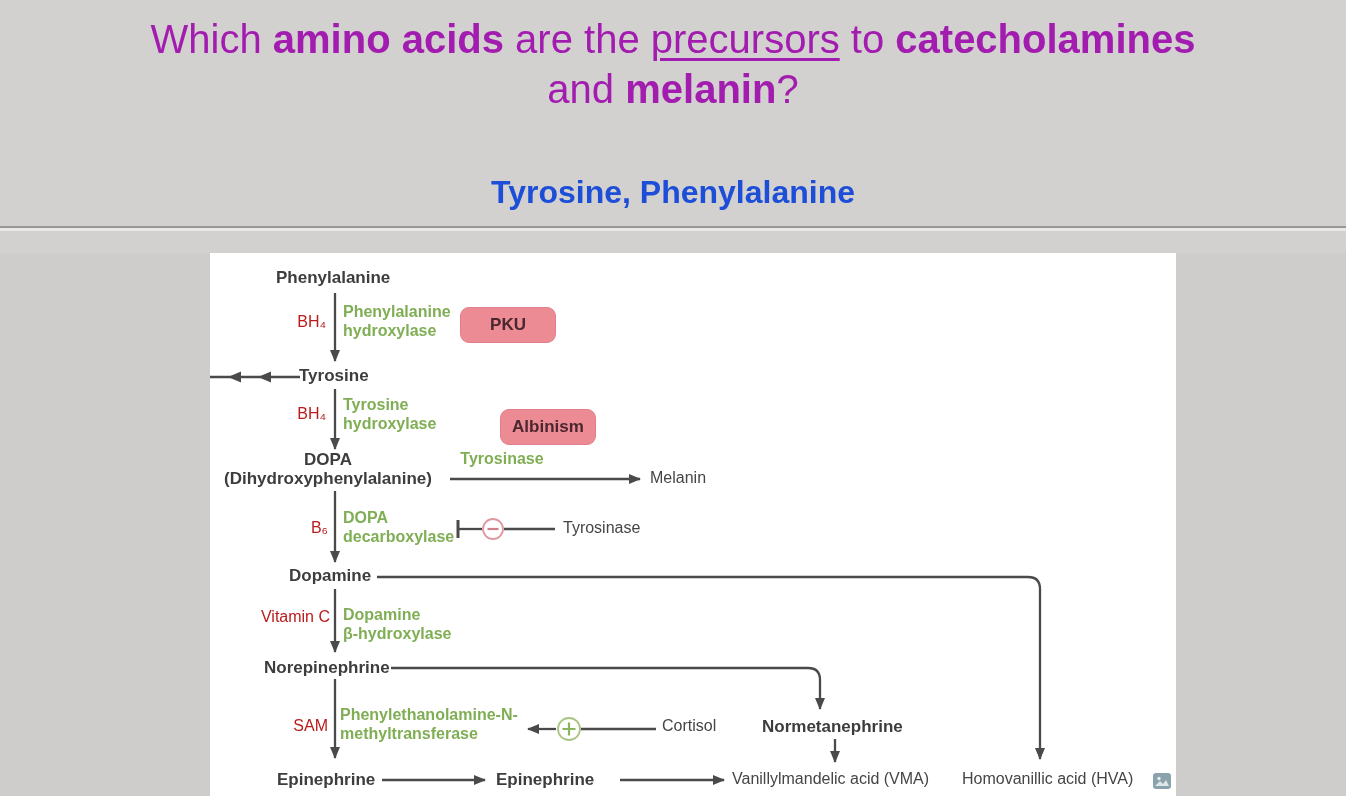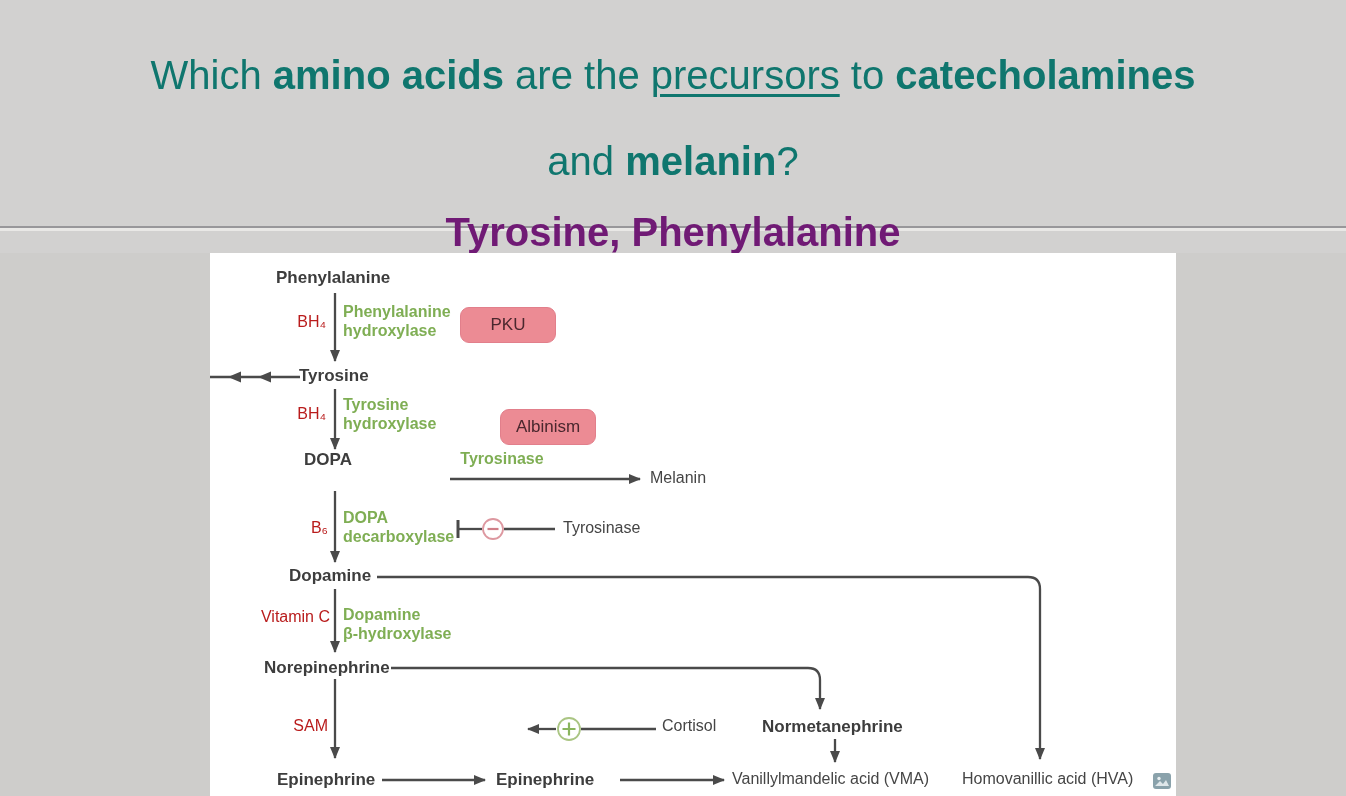--- a/index.html
+++ b/index.html
@@ -11,36 +11,35 @@
   }
   .top-section {
     height:226px;
     background:#d2d1d0;
     text-align:center;
     padding-top:14px;
   }
   .q-line {
     font-size:40px;
     line-height:50px;
-    color:#0f766e;
+    color:#a21caf;
     white-space:nowrap;
-    margin-top:36px;
   }
   .q-line b { font-weight:bold; }
   .q-underline {
     text-decoration:underline;
     text-decoration-thickness:3px;
     text-underline-offset:5px;
   }
   .answer {
-    margin-top:22px;
-    font-size:40px;
+    margin-top:54px;
+    font-size:32px;
     line-height:48px;
     font-weight:bold;
-    color:#701a75;
+    color:#1d4ed8;
   }
   .divider {
     height:5px;
     border-top:2px solid #98979a;
     background:#e9e8e6;
   }
   .bottom-section {
     height:565px;
     background:#cecdcb;
   }
@@ -62,21 +61,21 @@
   .cof   { font-size:16px; color:#b91c1c; text-align:right; }
   .enz   { font-size:16px; font-weight:600; color:#7fae54; line-height:19px; }
   .center { text-align:center; }
   .dopa-block { line-height:19px; }
   .badge {
     position:absolute; z-index:1;
     background:#ec8b94;
     border:1px solid #e27f8b;
     border-radius:9px;
     color:#4a272e;
-    font-weight:400;
+    font-weight:700;
     font-size:17px;
     display:flex; align-items:center; justify-content:center;
   }
 </style>
 </head>
 <body>
 
 <main>
 
   <section class="top-section">
@@ -143,20 +142,21 @@
         <g>
           <circle cx="359" cy="476" r="11" fill="#ffffff" stroke="#aac583" stroke-width="1.8"></circle>
           <path d="M352.5 476 H365.5 M359 469.5 V482.5" stroke="#8ab55e" stroke-width="2.2" fill="none"></path>
         </g>
       </svg>
 
       <div class="lbl metab" style="left:66px;top:15px;">Phenylalanine</div>
       <div class="lbl metab" style="left:89px;top:113px;">Tyrosine</div>
       <div class="lbl metab center dopa-block" style="left:0px;top:197px;width:236px;">
         <div>DOPA</div>
+        <div>(Dihydroxyphenylalanine)</div>
       </div>
       <div class="lbl metab" style="left:79px;top:313px;">Dopamine</div>
       <div class="lbl metab" style="left:54px;top:405px;">Norepinephrine</div>
       <div class="lbl metab" style="left:552px;top:464px;">Normetanephrine</div>
       <div class="lbl metab" style="left:67px;top:517px;">Epinephrine</div>
       <div class="lbl metab" style="left:286px;top:517px;">Epinephrine</div>
       <div class="lbl plain" style="left:440px;top:216px;">Melanin</div>
       <div class="lbl plain" style="left:522px;top:517px;">Vanillylmandelic acid (VMA)</div>
       <div class="lbl plain" style="left:752px;top:517px;">Homovanillic acid (HVA)</div>
 
@@ -170,20 +170,24 @@
       </div>
       <div class="lbl enz center" style="left:219px;top:196px;width:146px;">Tyrosinase</div>
       <div class="lbl enz" style="left:133px;top:255px;">
         <div>DOPA</div>
         <div>decarboxylase</div>
       </div>
       <div class="lbl enz" style="left:133px;top:352px;">
         <div>Dopamine</div>
         <div>β-hydroxylase</div>
       </div>
+      <div class="lbl enz" style="left:130px;top:452px;">
+        <div>Phenylethanolamine-N-</div>
+        <div>methyltransferase</div>
+      </div>
 
       <div class="lbl cof" style="left:60px;top:60px;width:56px;">BH₄</div>
       <div class="lbl cof" style="left:60px;top:152px;width:56px;">BH₄</div>
       <div class="lbl cof" style="left:80px;top:266px;width:38px;">B₆</div>
       <div class="lbl cof" style="left:25px;top:355px;width:95px;">Vitamin C</div>
       <div class="lbl cof" style="left:62px;top:464px;width:56px;">SAM</div>
 
       <div class="badge" style="left:250px;top:54px;width:96px;height:36px;">PKU</div>
       <div class="badge" style="left:290px;top:156px;width:96px;height:36px;">Albinism</div>
 

